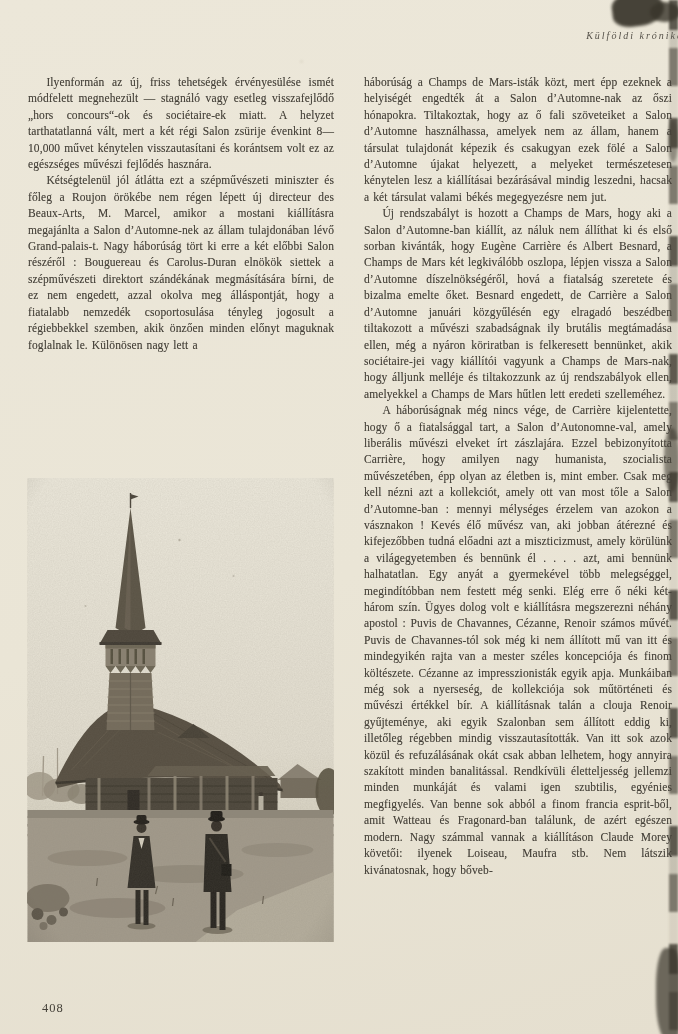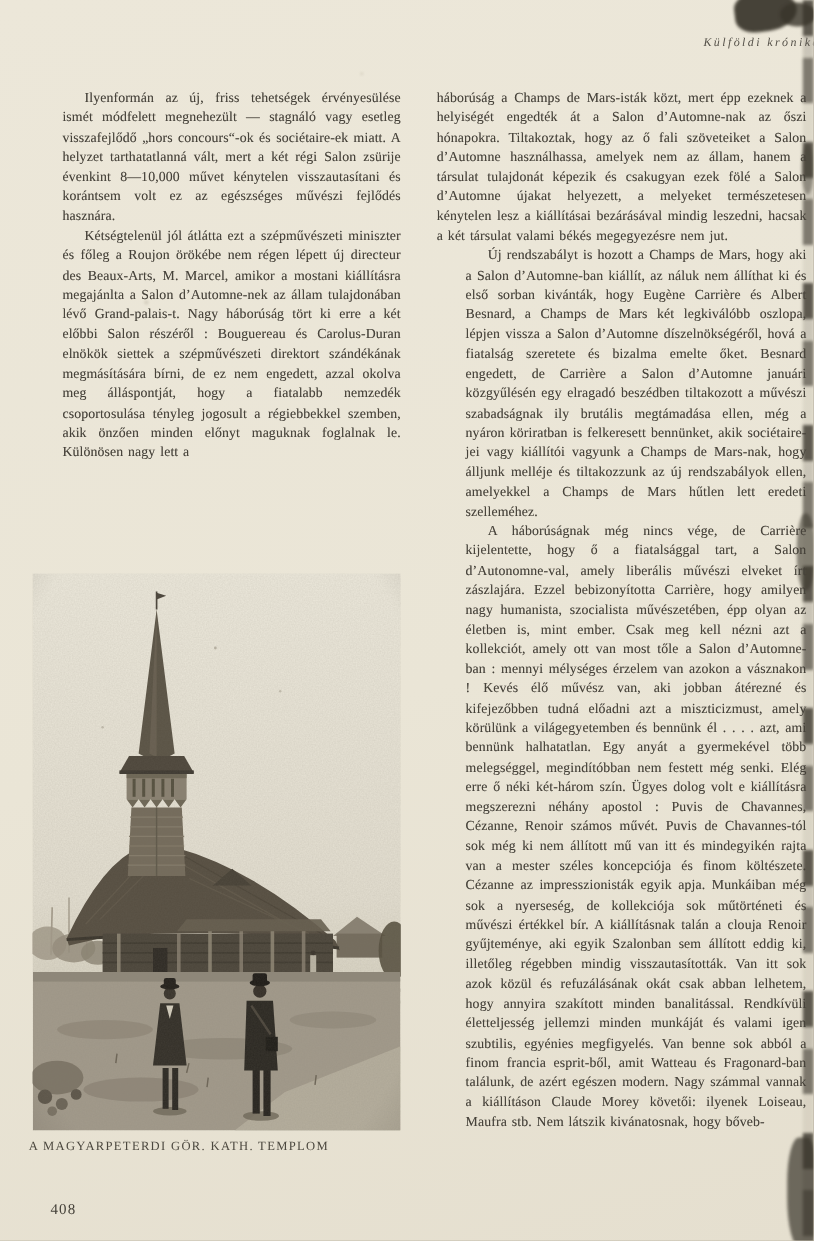--- a/index.html
+++ b/index.html
@@ -36,21 +36,21 @@
     font-style:italic;font-size:10px;letter-spacing:2px;color:#56524a;
   }
   .col{position:absolute;top:74px;color:#46423a;}
   .col-left{left:28px;width:306px;height:960px;}
   .col-right{left:364px;width:308px;height:960px;}
   .col p{
     margin:0;font-size:11.5px;line-height:16.4px;text-align:justify;
     word-spacing:.09em;letter-spacing:.1px;
     text-shadow:0 0 .4px rgba(70,66,58,.4);
   }
-  .col p.indent{text-indent:1.6em;margin-left:24px;}
+  .col p.indent{text-indent:1.6em;}
   figure.photo{
     position:absolute;left:-1px;top:404px;width:307px;height:464px;margin:0;
   }
   .caption{
     position:absolute;left:-4px;top:874px;width:310px;
     font-size:10.5px;letter-spacing:1.1px;color:#4c483f;line-height:15.5px;
   }
   .pagenum{
     position:absolute;left:14px;top:911px;
     font-size:12.5px;letter-spacing:1px;color:#46423a;margin-top:16px;
@@ -232,21 +232,20 @@
           <ellipse cx="189" cy="341" rx="8.5" ry="2.8" fill="#1e1b17"></ellipse>
           <rect x="183" y="333" width="12" height="8" rx="2" fill="#1e1b17"></rect>
         </g>
 
         <rect x="0" y="0" width="306" height="464" filter="url(#grain)"></rect>
         <rect x="0" y="0" width="306" height="464" fill="url(#vig)"></rect>
       </svg>
     </figure>
 
     <div class="caption">
-      <div>A MAGYARPETERDI GÖR. KATH. TEMPLOM</div>
     </div>
 
     <div class="pagenum">408</div>
   </div>
 
   <div class="col col-right">
     <p>háborúság a Champs de Mars-isták közt, mert épp ezeknek a helyiségét engedték át a Salon d’Automne-nak az őszi hónapokra. Tiltakoztak, hogy az ő fali szöveteiket a Salon d’Automne használhassa, amelyek nem az állam, hanem a társulat tulajdonát képezik és csakugyan ezek fölé a Salon d’Automne újakat helyezett, a melyeket természetesen kénytelen lesz a kiállításai bezárásával mindig leszedni, hacsak a két társulat valami békés megegyezésre nem jut.</p>
     <p class="indent">Új rendszabályt is hozott a Champs de Mars, hogy aki a Salon d’Automne-ban kiállít, az náluk nem állíthat ki és első sorban kivánták, hogy Eugène Carrière és Albert Besnard, a Champs de Mars két legkiválóbb oszlopa, lépjen vissza a Salon d’Automne díszelnökségéről, hová a fiatalság szeretete és bizalma emelte őket. Besnard engedett, de Carrière a Salon d’Automne januári közgyűlésén egy elragadó beszédben tiltakozott a művészi szabadságnak ily brutális megtámadása ellen, még a nyáron köriratban is felkeresett bennünket, akik sociétaire-jei vagy kiállítói vagyunk a Champs de Mars-nak, hogy álljunk melléje és tiltakozzunk az új rendszabályok ellen, amelyekkel a Champs de Mars hűtlen lett eredeti szelleméhez.</p>
     <p class="indent">A háborúságnak még nincs vége, de Carrière kijelentette, hogy ő a fiatalsággal tart, a Salon d’Autonomne-val, amely liberális művészi elveket írt zászlajára. Ezzel bebizonyította Carrière, hogy amilyen nagy humanista, szocialista művészetében, épp olyan az életben is, mint ember. Csak meg kell nézni azt a kollekciót, amely ott van most tőle a Salon d’Automne-ban : mennyi mélységes érzelem van azokon a vásznakon ! Kevés élő művész van, aki jobban átérezné és kifejezőbben tudná előadni azt a miszticizmust, amely körülünk a világegyetemben és bennünk él . . . . azt, ami bennünk halhatatlan. Egy anyát a gyermekével több melegséggel, megindítóbban nem festett még senki. Elég erre ő néki két-három szín. Ügyes dolog volt e kiállításra megszerezni néhány apostol : Puvis de Chavannes, Cézanne, Renoir számos művét. Puvis de Chavannes-tól sok még ki nem állított mű van itt és mindegyikén rajta van a mester széles koncepciója és finom költészete. Cézanne az impresszionisták egyik apja. Munkáiban még sok a nyerseség, de kollekciója sok műtörténeti és művészi értékkel bír. A kiállításnak talán a clouja Renoir gyűjteménye, aki egyik Szalonban sem állított eddig ki, illetőleg régebben mindig visszautasították. Van itt sok azok közül és refuzálásának okát csak abban lelhetem, hogy annyira szakított minden banalitással. Rendkívüli életteljesség jellemzi minden munkáját és valami igen szubtilis, egyénies megfigyelés. Van benne sok abból a finom francia esprit-ből, amit Watteau és Fragonard-ban találunk, de azért egészen modern. Nagy számmal vannak a kiállításon Claude Morey követői: ilyenek Loiseau, Maufra stb. Nem látszik kivánatosnak, hogy bőveb-</p>
   </div>

